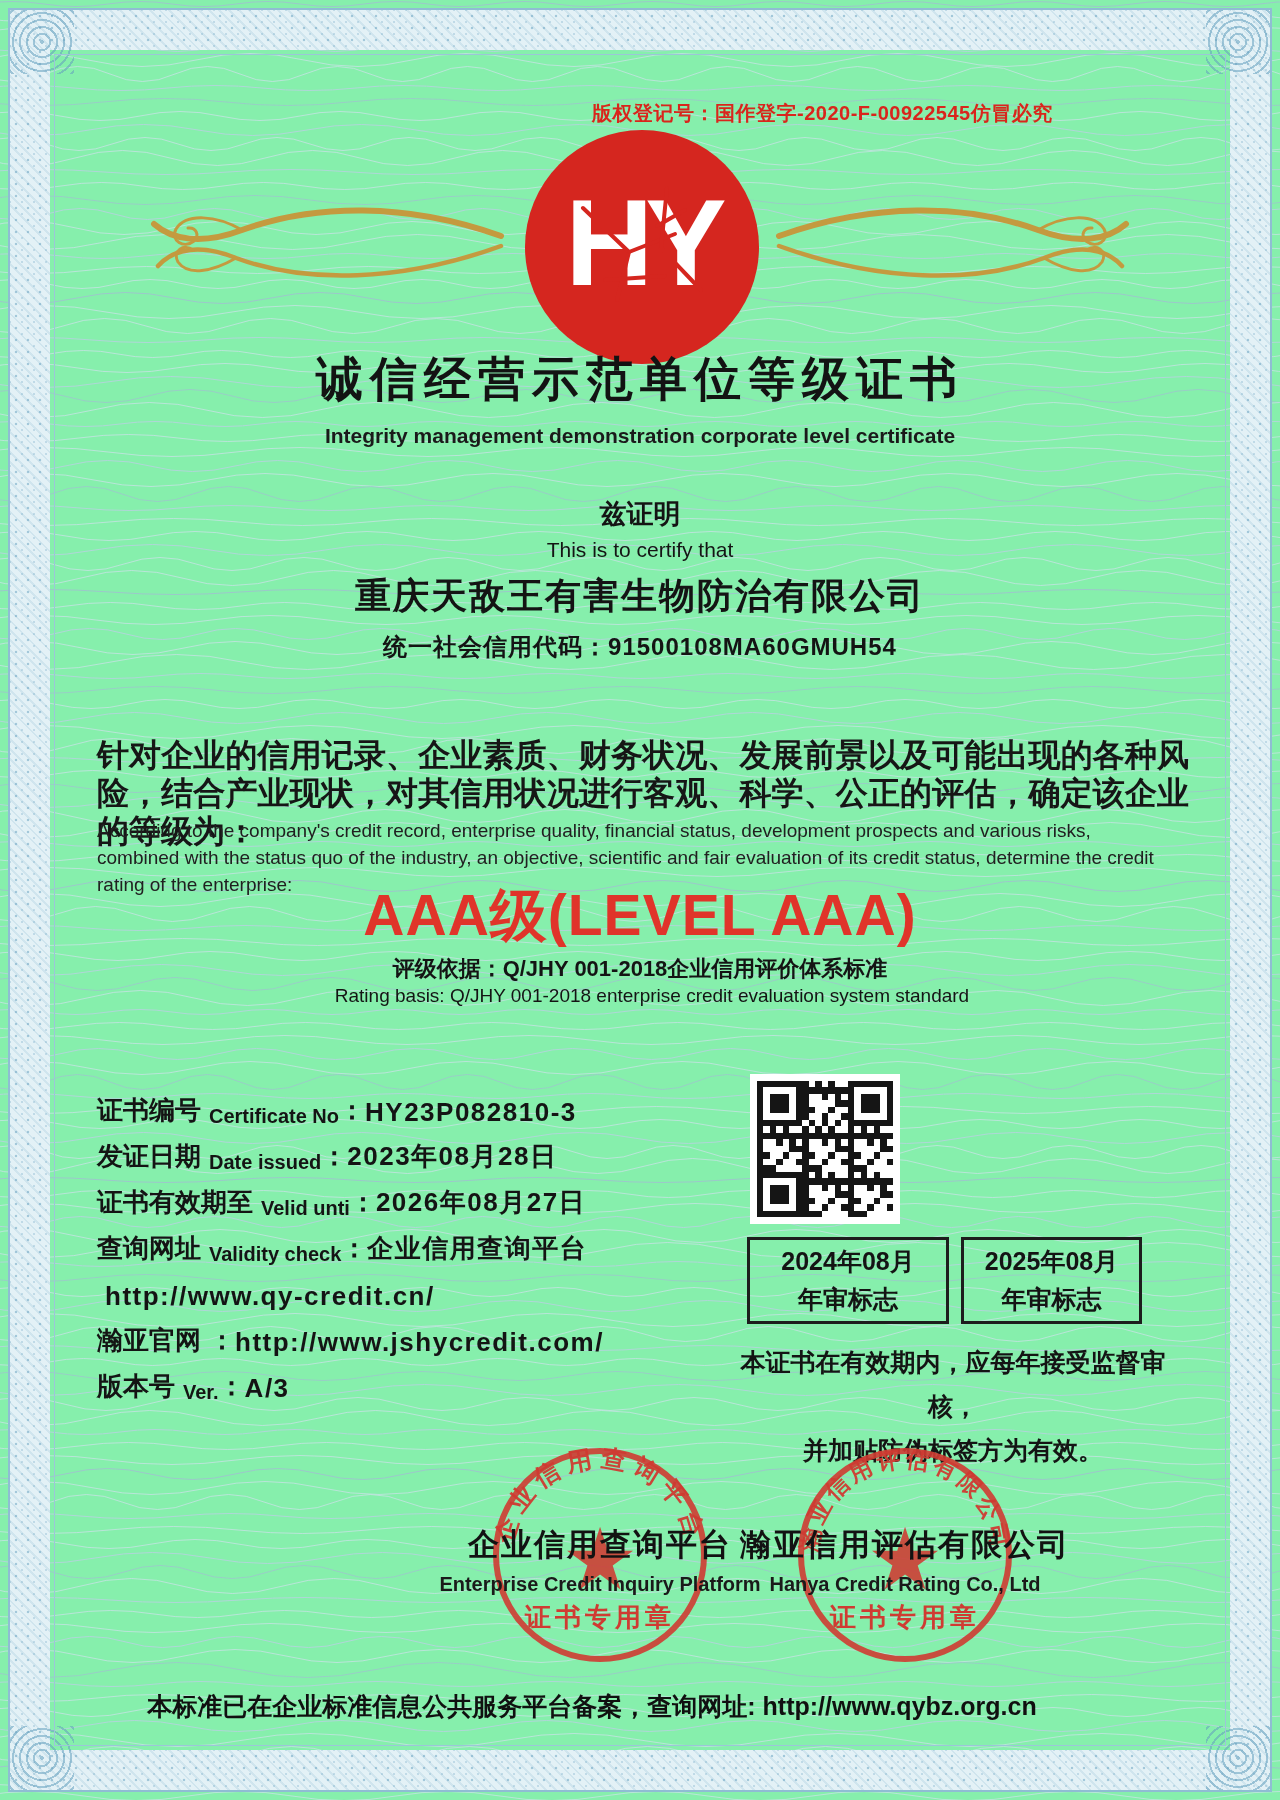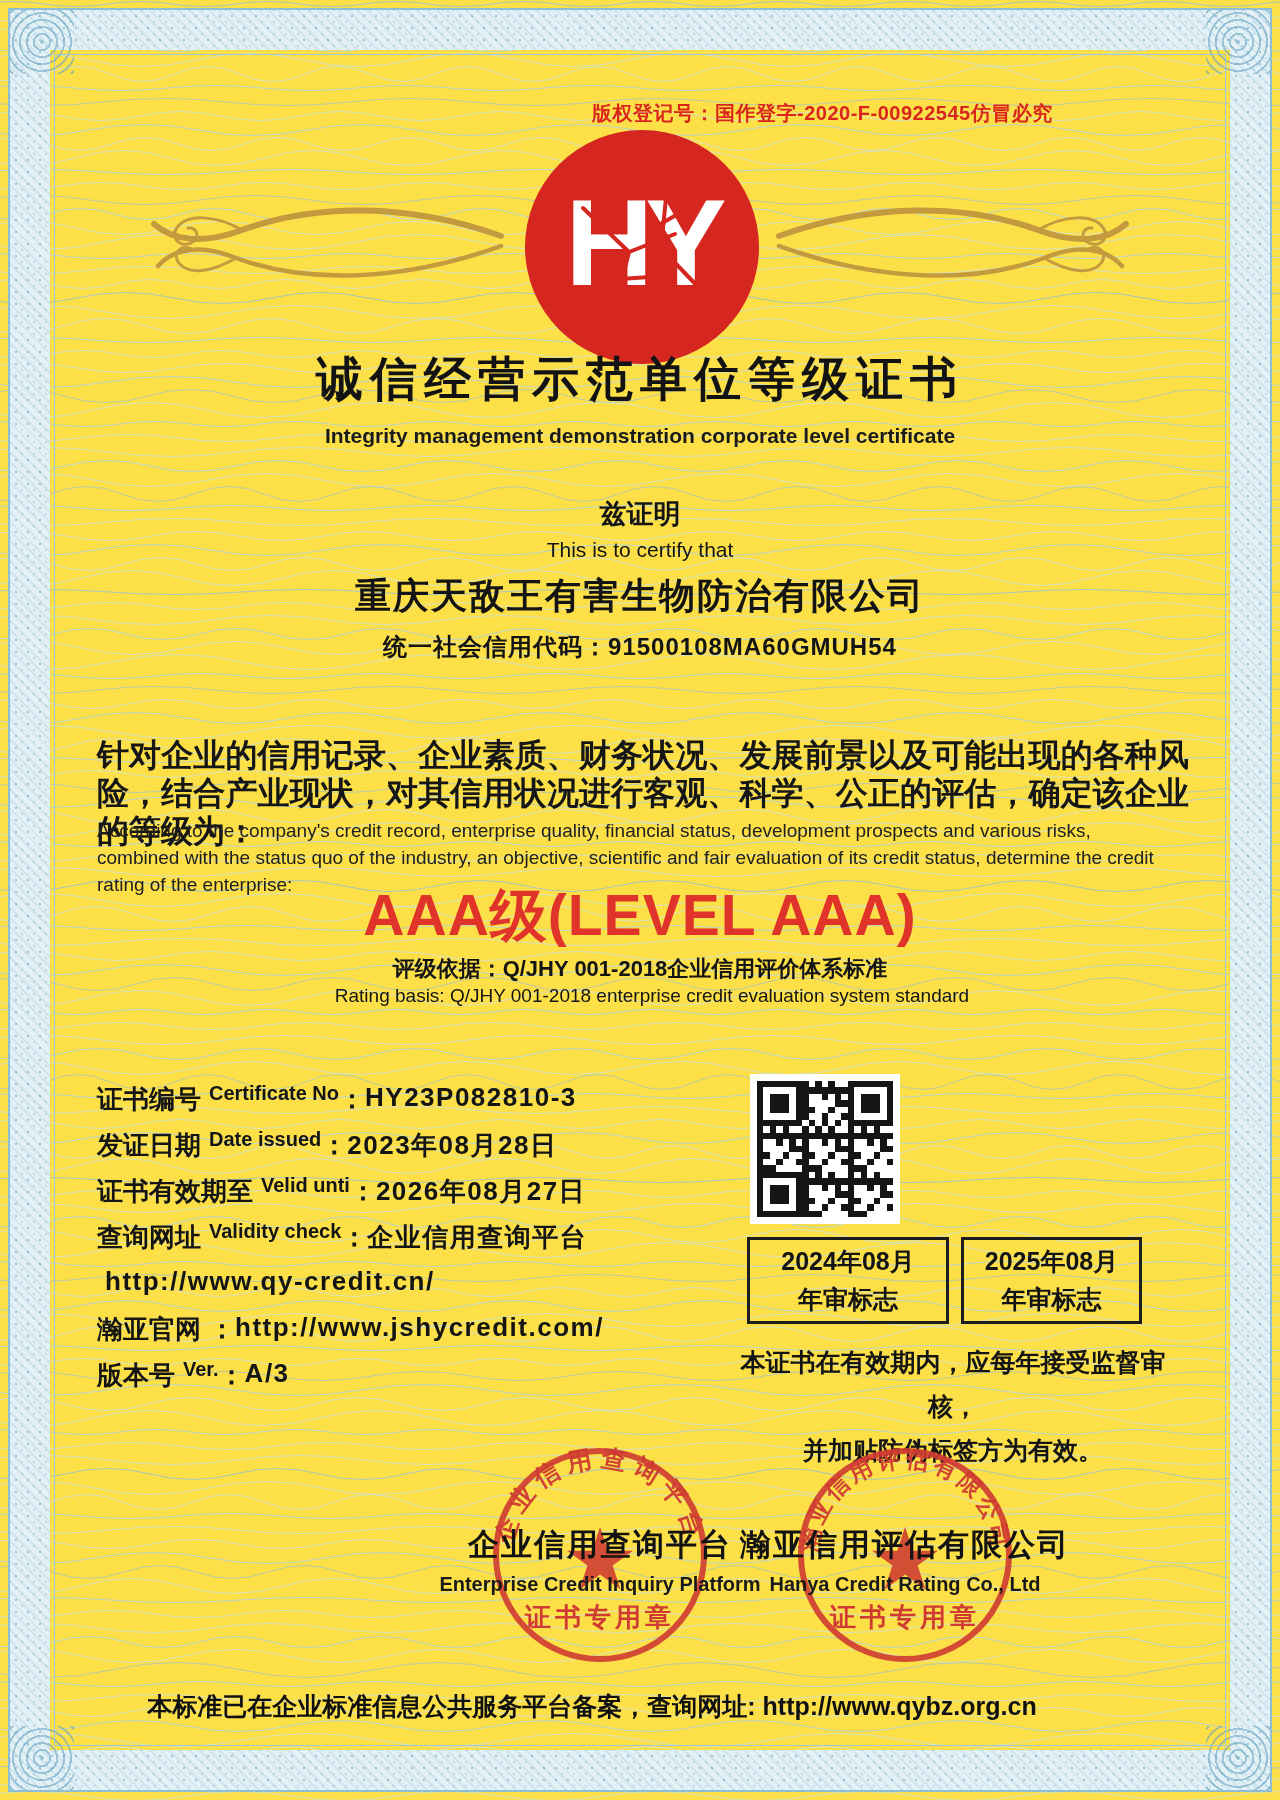--- a/index.html
+++ b/index.html
@@ -1,18 +1,18 @@
 <!DOCTYPE html>
 <html><head>
 <meta charset="utf-8">
 <style>
   html,body{margin:0;padding:0;background:#ffffff;}
   .page{
     position:relative;width:1280px;height:1800px;overflow:hidden;
-    background:#fde047;
+    background:#86efac;
     font-family:"Liberation Sans","DejaVu Sans",sans-serif;
     color:#141414;
   }
   .abs{position:absolute;}
   svg.bgwaves{position:absolute;left:0;top:0;width:1280px;height:1800px;}
 
   
   .frame-outer{position:absolute;inset:8px;border:2px solid #8fbdd3;pointer-events:none;}
   .band{position:absolute;background-color:#e3f1f6;
     background-image:
@@ -53,21 +53,21 @@
 
   
   .para-zh{left:97px;top:736px;width:1092px;font-size:32px;line-height:38px;font-weight:600;text-align:justify;color:#161616;}
   .para-en{left:97px;top:817px;width:1062px;font-size:19px;line-height:27px;font-weight:500;color:#202020;}
   .level{top:878px;font-size:57px;font-weight:800;color:#e0342a;letter-spacing:1px;}
   .basis-zh{top:954px;font-size:22px;font-weight:600;}
   .basis-en{top:985px;font-size:19px;font-weight:500;margin-left:12px;}
 
   
   .details{left:97px;top:1082px;}
-  .d-line{display:flex;align-items:flex-start;height:46px;font-size:26px;color:#141414;white-space:nowrap;}
+  .d-line{display:flex;align-items:flex-end;height:46px;font-size:26px;color:#141414;white-space:nowrap;}
   .dzh{font-weight:600;}
   .den{font-size:20px;font-weight:600;margin-left:8px;}
   .dsep{font-weight:600;}
   .dval{font-weight:600;letter-spacing:1.5px;}
 
   
   .qr-wrap{left:750px;top:1074px;width:150px;height:150px;}
   .qr-wrap svg{width:150px;height:150px;shape-rendering:crispEdges;}
   .qr-note{left:916px;top:1076px;width:254px;font-size:25px;line-height:43px;font-weight:600;text-align:justify;color:#161616;}
 

